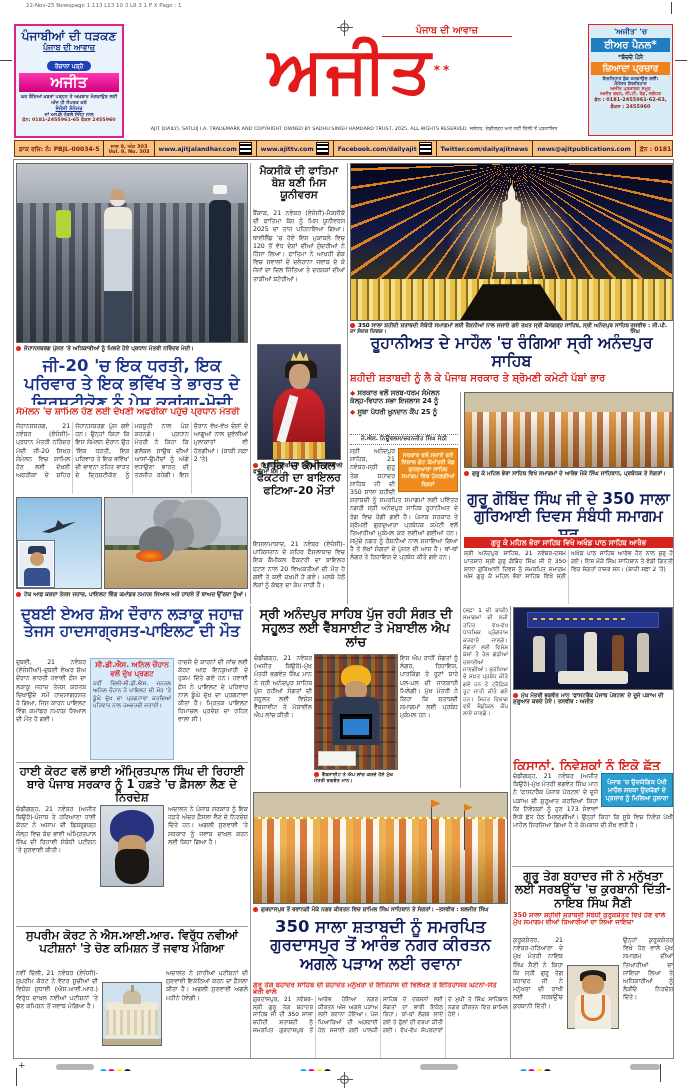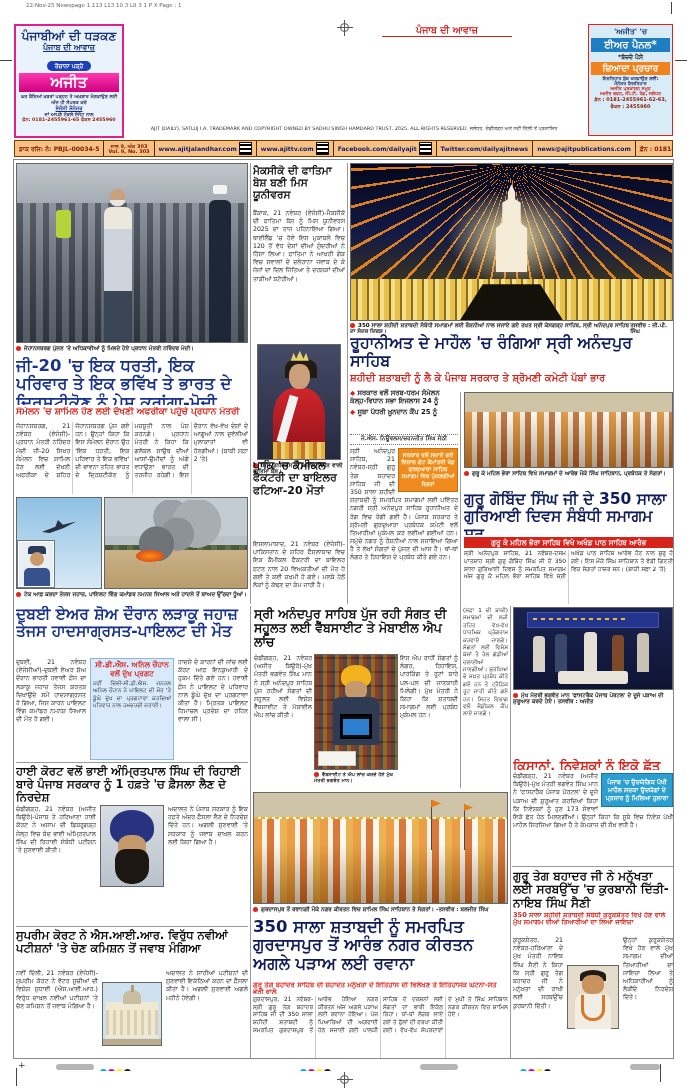--- a/index.html
+++ b/index.html
@@ -1,19 +1,19 @@
 <!DOCTYPE html>
 <html><head>
 <meta charset="utf-8">
 <style>
   html,body{margin:0;padding:0;background:#e9e9e9;font-family:"DejaVu Sans",sans-serif;}
   .sheet{position:relative;width:687px;height:1089px;background:#fff;margin:0 auto;overflow:hidden;}
   .abs{position:absolute;box-sizing:border-box;overflow:hidden;}
   i{display:block;position:absolute;box-sizing:border-box;}
-  .hl{font-weight:bold;text-align:left;line-height:1.12;letter-spacing:0;}
+  .hl{font-weight:bold;text-align:center;line-height:1.12;letter-spacing:0;}
   .hl-blue{color:#18328c;}
   .hl-navy{color:#101c5a;}
   .hl-black{color:#0d0d0d;}
   .sub-red{color:#d6231c;font-weight:bold;text-align:left;line-height:1.1;}
   .bt{font-size:6.2px;line-height:1.32;text-align:justify;color:#161616;}
   .cap{font-size:5.6px;font-weight:bold;color:#101010;line-height:1.12;}
   .cap .d{display:inline-block;width:5px;height:5px;background:#e02418;border-radius:50%;margin-right:3px;vertical-align:middle;}
   .ph{background:#999;border:1px solid #666;}
   .vr{background:#9a9a9a;}
   .hrl{background:#9a9a9a;}
@@ -56,20 +56,23 @@
     <div style="display:inline-block;background:#1d3fbb;color:#fff;font-size:6px;font-weight:bold;border-radius:7px;padding:1px 8px;margin:1px 0;">ਰੋਜ਼ਾਨਾ ਪੜ੍ਹੋ</div>
     <div style="background:linear-gradient(#ff38b0,#cf0080);color:#fff;font-size:15px;font-weight:bold;line-height:19px;margin:1px 3px;">ਅਜੀਤ</div>
     <div style="font-size:4.8px;font-weight:bold;color:#20255e;line-height:1.15;padding:1px 2px 0;">ਘਰ ਬੈਠਿਆਂ ਖ਼ਬਰਾਂ ਪੜ੍ਹਨ ਤੇ ਅਖ਼ਬਾਰ ਮੰਗਵਾਉਣ ਲਈ</div>
     <div style="font-size:4.8px;font-weight:bold;color:#20255e;">ਅੱਜ ਹੀ ਸੰਪਰਕ ਕਰੋ</div>
     <div style="font-size:5.2px;font-weight:bold;color:#132a8a;text-decoration:underline;">ਏਜੰਸੀ ਮੈਨੇਜਰ</div>
     <div style="font-size:4.8px;font-weight:bold;color:#20255e;">ਜਾਂ ਆਪਣੇ ਨੇੜਲੇ ਏਜੰਟ ਨਾਲ</div>
     <div style="font-size:4.8px;font-weight:bold;color:#8a1a00;">ਫ਼ੋਨ: 0181-2455961-65 ਫੈਕਸ 2455960</div>
   </div>
 
   <div class="abs" style="left:382px;top:24px;width:130px;font-size:9.5px;font-weight:bold;color:#d6231c;border-bottom:1px solid #d6231c;text-align:center;">ਪੰਜਾਬ ਦੀ ਆਵਾਜ਼</div>
+  <div class="abs" style="left:170px;top:30px;width:380px;height:82px;text-align:center;font-size:64px;font-weight:900;color:#e21a1a;line-height:80px;letter-spacing:3px;">
+    <span>ਅਜੀਤ</span><span style="font-size:12px;vertical-align:top;color:#e21a1a;">**</span>
+  </div>
   <div class="abs" style="left:128px;top:125px;width:452px;font-size:4.9px;color:#333;text-align:center;">AJIT (DAILY), SATLUJ I.A. TRADEMARK AND COPYRIGHT OWNED BY SADHU SINGH HAMDARD TRUST, 2025. ALL RIGHTS RESERVED. ਜਲੰਧਰ, ਚੰਡੀਗੜ੍ਹ ਅਤੇ ਨਵੀਂ ਦਿੱਲੀ ਤੋਂ ਪ੍ਰਕਾਸ਼ਿਤ</div>
 
   <div class="abs" style="left:588px;top:24px;width:85px;height:112px;background:#d8ecf8;border:1.5px solid #e02418;text-align:center;">
     <div style="font-size:7.5px;font-weight:bold;color:#15317e;margin-top:2px;">'ਅਜੀਤ' 'ਚ</div>
     <div style="background:#1f7ec2;color:#fff;font-size:10px;font-weight:bold;line-height:14px;margin:1px 2px;">ਈਅਰ ਪੈਨਲ*</div>
     <div style="font-size:6px;font-weight:bold;color:#111;">*ਬੱਚਦੇ ਪੈਸੇ</div>
     <div style="background:#f0821e;color:#fff;font-size:9px;font-weight:bold;line-height:13px;margin:1px 2px;">ਜ਼ਿਆਦਾ ਪ੍ਰਚਾਰ</div>
     <div style="font-size:4.7px;font-weight:bold;color:#20255e;margin-top:1px;">ਇਸ਼ਤਿਹਾਰ ਬੁੱਕ ਕਰਵਾਉਣ ਲਈ:</div>
     <div style="font-size:4.7px;font-weight:bold;color:#20255e;">ਮੈਨੇਜਰ ਇਸ਼ਤਿਹਾਰ</div>
     <div style="font-size:4.7px;font-weight:bold;color:#c41a10;">ਅਜੀਤ ਪ੍ਰਕਾਸ਼ਨ ਸਮੂਹ</div>

